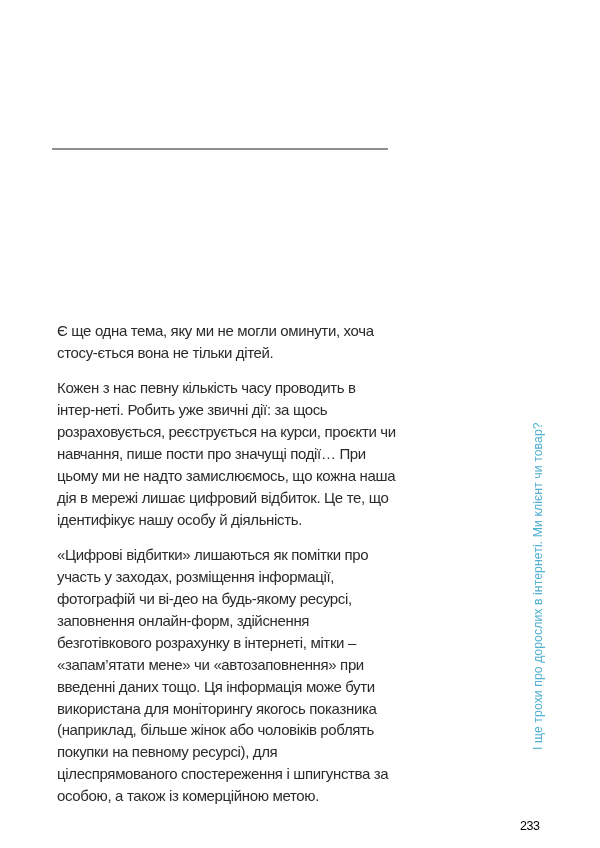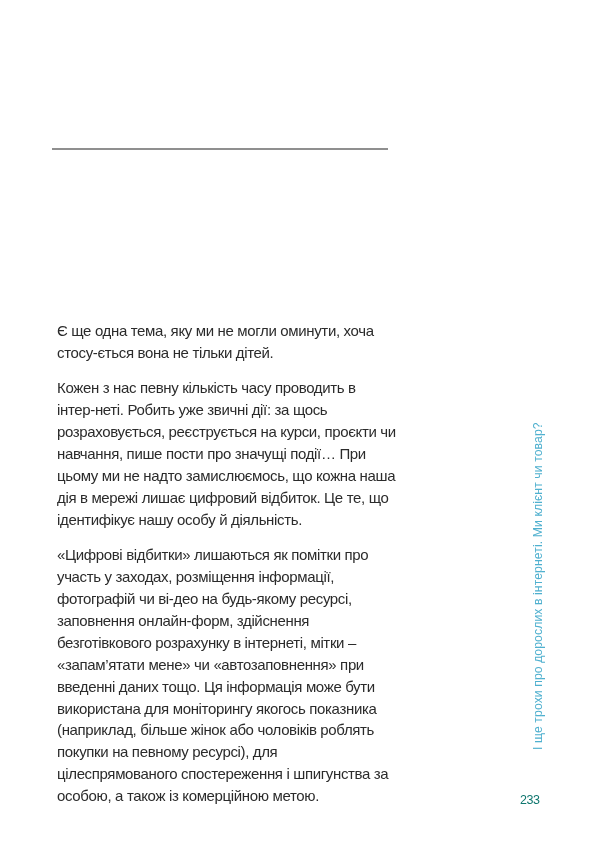--- a/index.html
+++ b/index.html
@@ -47,23 +47,23 @@
       white-space: nowrap;
       font-size: 12.2px;
       letter-spacing: 0.1px;
       color: #4fb0cf;
       width: 292px;
       line-height: 18px;
     }
     .page-number {
       position: absolute;
       left: 520px;
-      top: 793px;
+      top: 819px;
       font-size: 12.5px;
-      color: #0f766e;
+      color: #000000;
       letter-spacing: -0.4px;
     }
   </style>
 </head>
 <body>
 
 <div class="rule"></div>
 
 <div class="body-text">
   <p>Є ще одна тема, яку ми не могли оминути, хоча стосу-ється вона не тільки дітей.</p>

